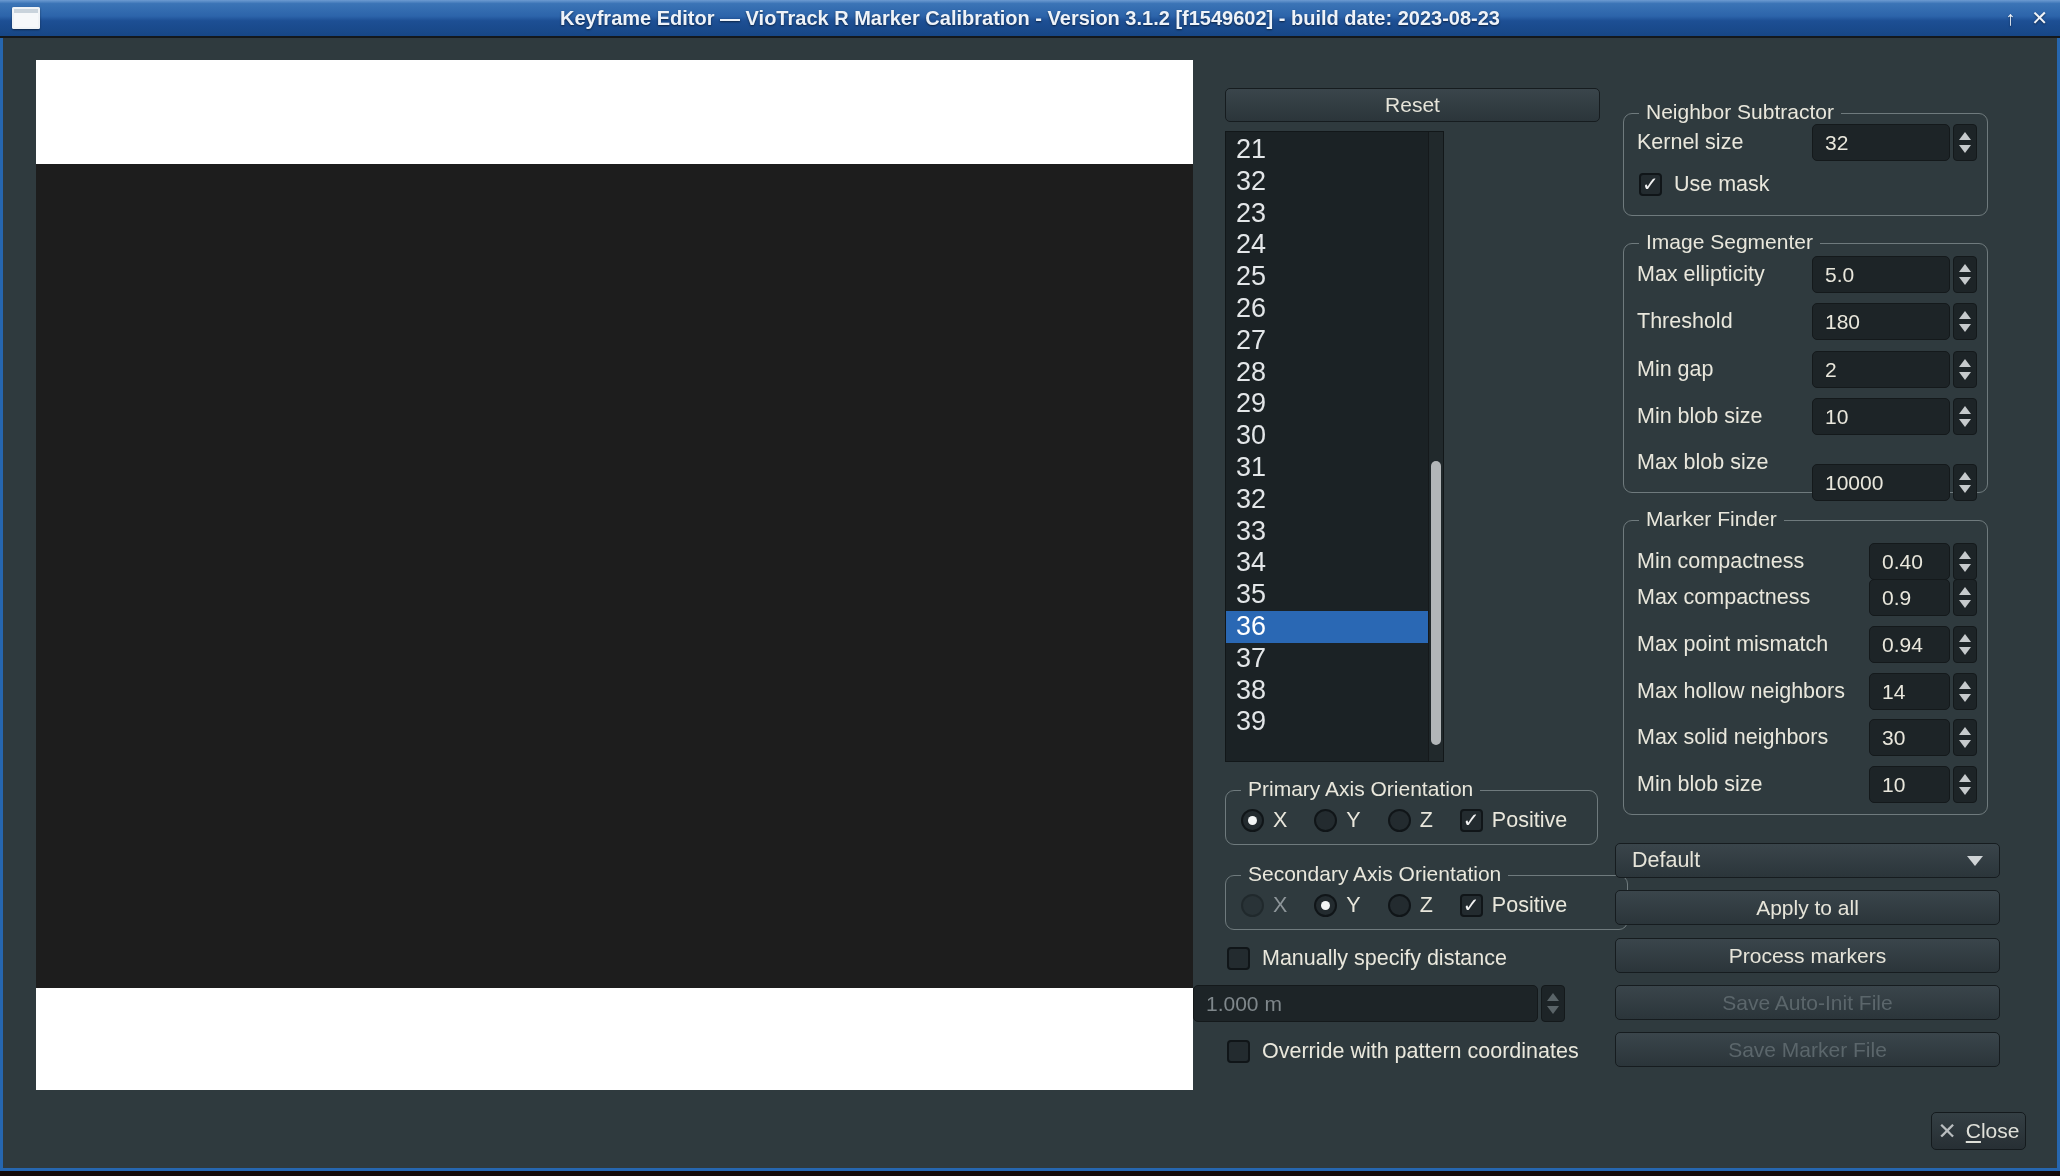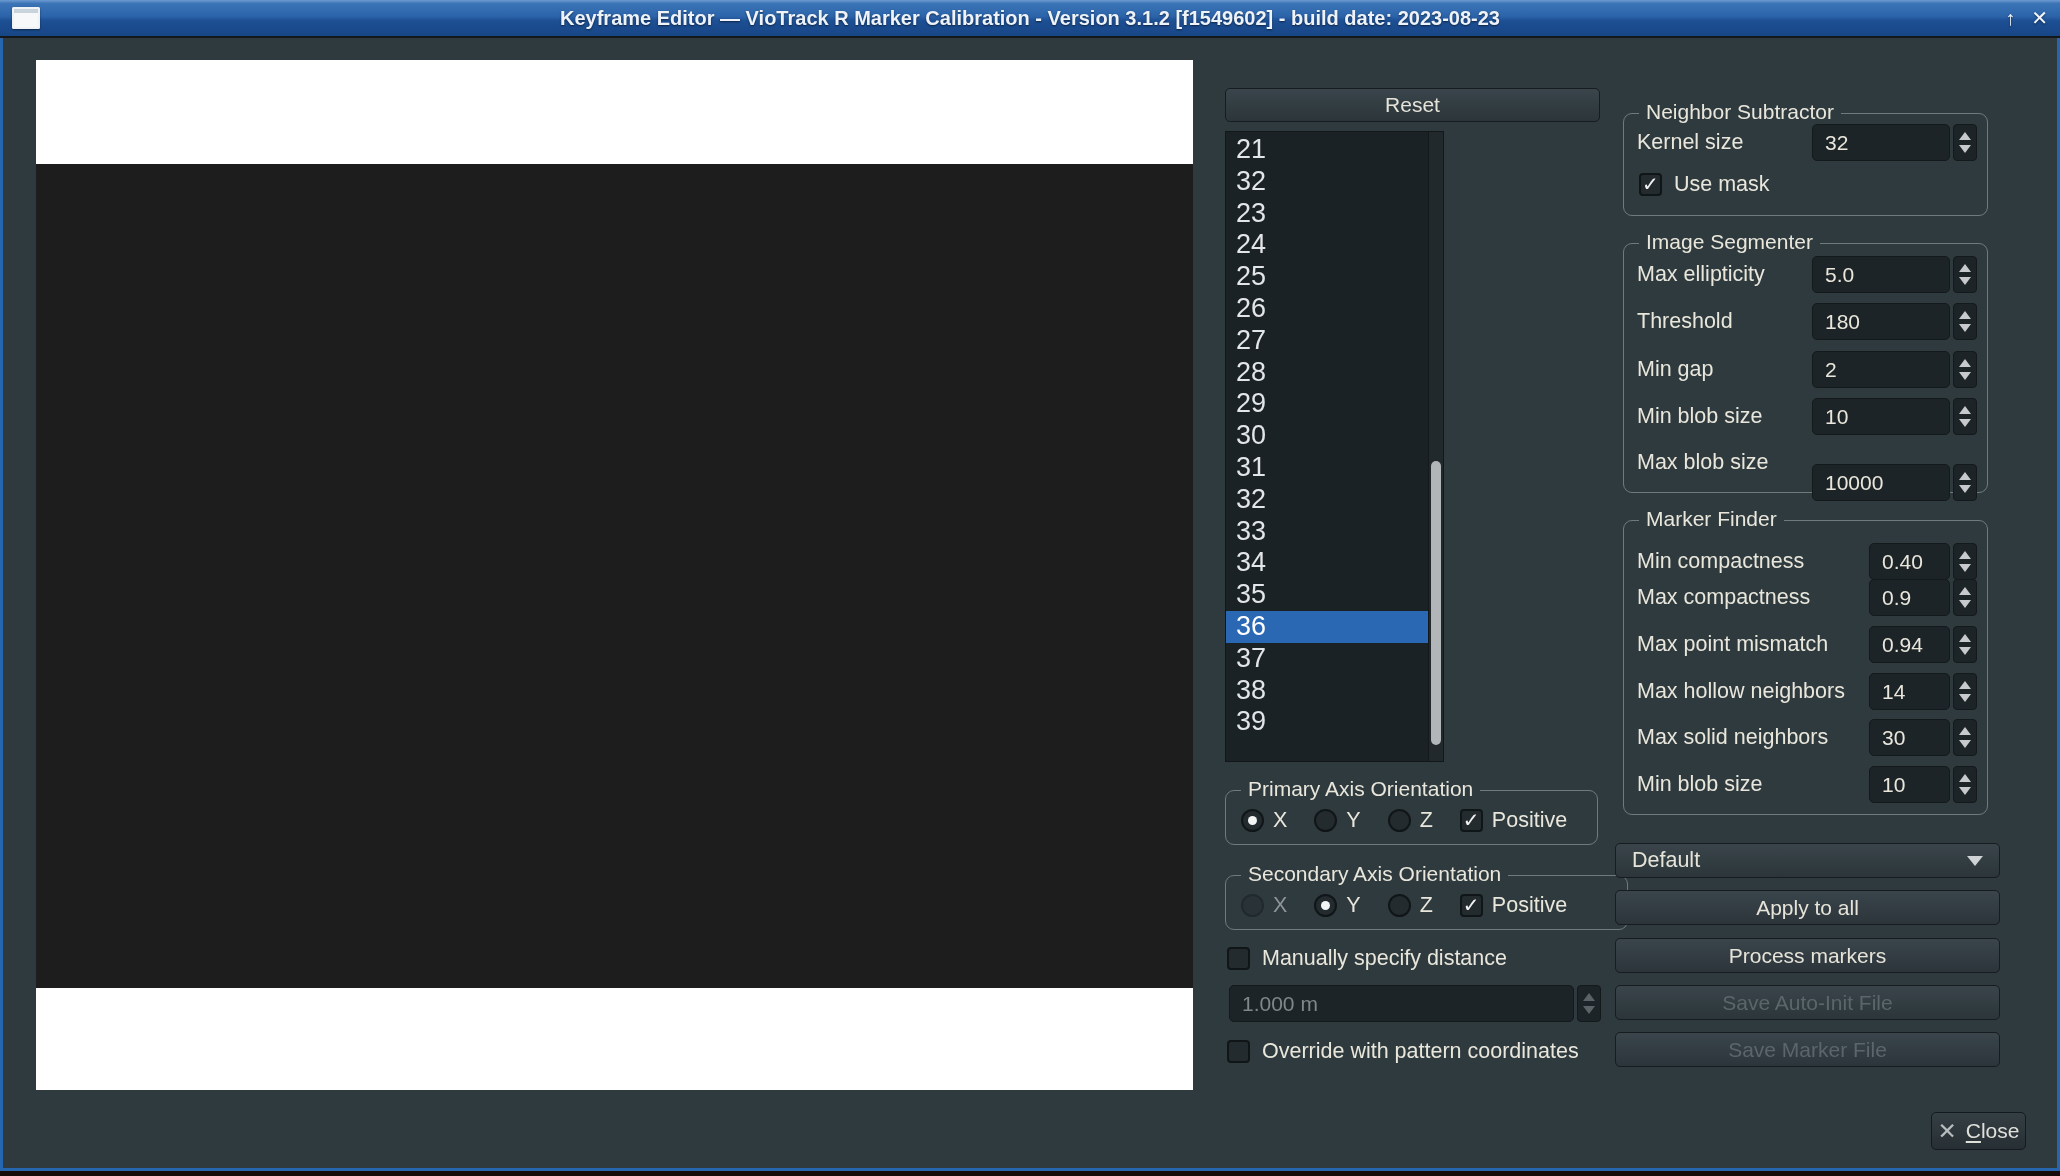--- a/index.html
+++ b/index.html
@@ -99,21 +99,21 @@
     position:absolute; right:0; top:0; bottom:0; width:15px;
     background:#21292c; border-left:1px solid #15191b;
   }
   .thumb { position:absolute; left:2px; top:329px; width:10px; height:284px; background:#b2b6b8; border-radius:5px; }
   #primary-group   { left:1222px; top:790px; width:373px; height:55px; }
   #secondary-group { left:1222px; top:875px; width:403px; height:55px; }
   .axis-row { position:absolute; left:1238px; height:36px; display:flex; align-items:center; gap:27px; }
   #primary-axis-row { top:802px; }
   #secondary-axis-row { top:887px; }
   #manual-row   { left:1224px; top:946px; }
-  #distance-spin{ left:1226px; top:985px; width:372px; height:37px; }
+  #distance-spin{ left:1190px; top:985px; width:372px; height:37px; }
   #override-row { left:1224px; top:1039px; }
   
   #neighbor-group  { left:1620px; top:113px; width:365px; height:103px; }
   #segmenter-group { left:1620px; top:243px; width:365px; height:250px; }
   #finder-group    { left:1620px; top:520px; width:365px; height:295px; }
   .param-row { position:absolute; left:1634px; width:340px; height:37px; display:flex; align-items:center; }
   .param-row .plabel { flex:1; font-size:21.5px; color:#e9e7dc; }
   .param-row .spin { display:flex; height:37px; }
   .param-row.wide  .spin { width:165px; }
   .param-row.narrow .spin { width:108px; }

